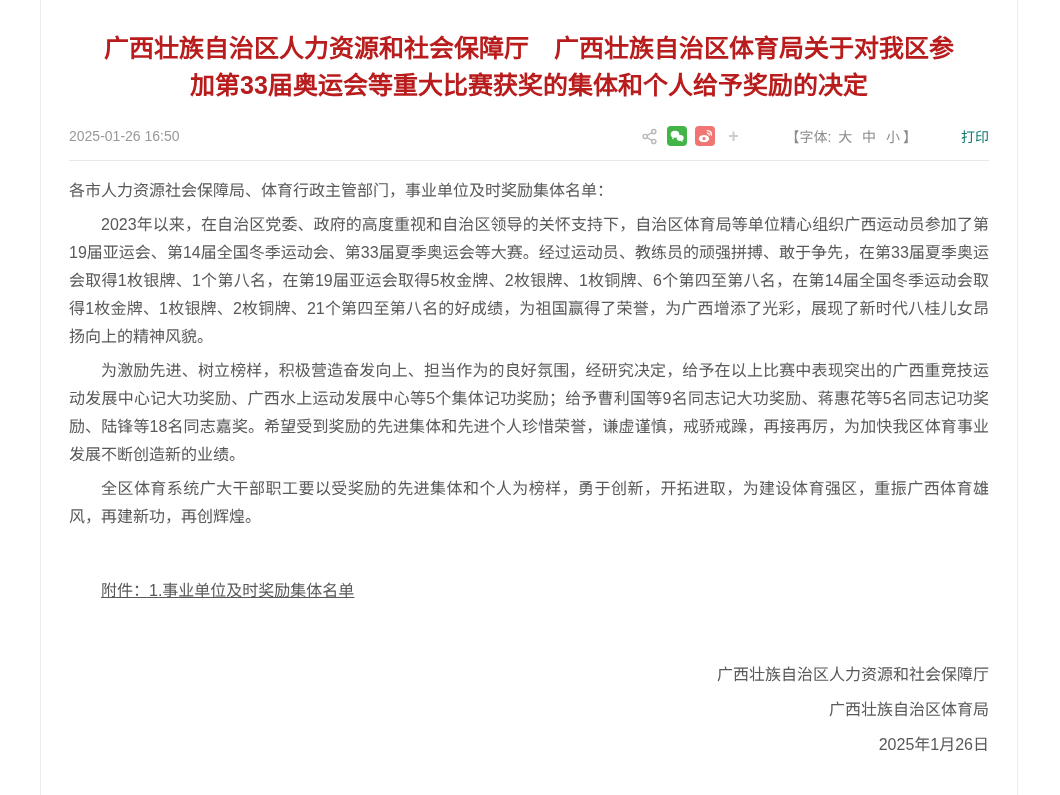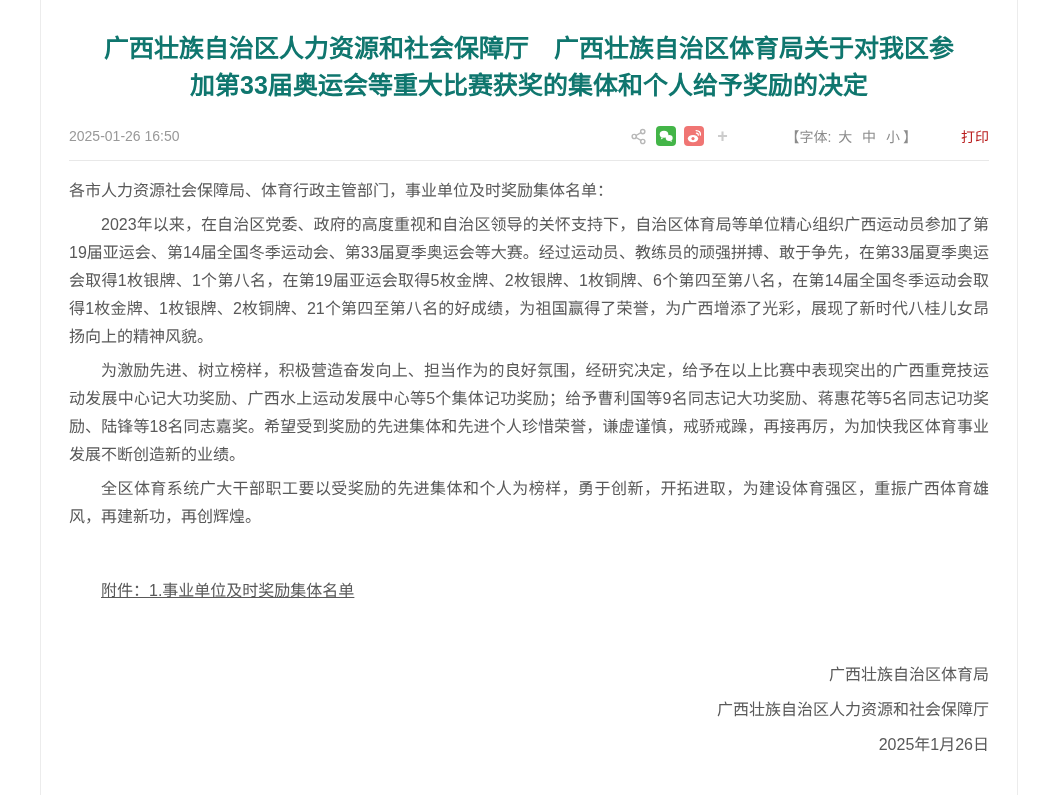--- a/index.html
+++ b/index.html
@@ -19,21 +19,21 @@
     border-left: 1px solid #ececec;
     border-right: 1px solid #ececec;
     padding: 0 28px 30px 28px;
   }
   .doc-title {
     margin: 0;
     padding: 30px 30px 0 30px;
     font-size: 25px;
     line-height: 37px;
     font-weight: bold;
-    color: #0f766e;
+    color: #b91c1c;
     text-align: center;
   }
   .meta-row {
     margin-top: 22px;
     padding-bottom: 14px;
     border-bottom: 1px solid #e8e8e8;
     display: flex;
     justify-content: space-between;
     align-items: center;
     font-size: 14px;
@@ -48,30 +48,30 @@
     width: 20px; height: 20px;
     margin-right: 8px;
     cursor: pointer;
   }
   .plus-icon {
     color: #cccccc;
     font-size: 18px;
     line-height: 20px;
     font-weight: bold;
   }
-  .font-ctrl { margin-left: 45px; color: #8c8c8c; white-space: nowrap; }
+  .font-ctrl { margin-left: 34px; color: #8c8c8c; white-space: nowrap; }
   .font-ctrl a {
     color: #8c8c8c;
     text-decoration: none;
     margin: 0 3px;
     cursor: pointer;
   }
   .print-btn {
     margin-left: 44px;
-    color: #b91c1c;
+    color: #0f766e;
     cursor: pointer;
     white-space: nowrap;
   }
   .article {
     margin-top: 16px;
     font-size: 16px;
     color: #595959;
     line-height: 28px;
     text-align: justify;
   }
@@ -139,20 +139,20 @@
     <p>各市人力资源社会保障局、体育行政主管部门，事业单位及时奖励集体名单：</p>
     <p class="para-indent">2023年以来，在自治区党委、政府的高度重视和自治区领导的关怀支持下，自治区体育局等单位精心组织广西运动员参加了第19届亚运会、第14届全国冬季运动会、第33届夏季奥运会等大赛。经过运动员、教练员的顽强拼搏、敢于争先，在第33届夏季奥运会取得1枚银牌、1个第八名，在第19届亚运会取得5枚金牌、2枚银牌、1枚铜牌、6个第四至第八名，在第14届全国冬季运动会取得1枚金牌、1枚银牌、2枚铜牌、21个第四至第八名的好成绩，为祖国赢得了荣誉，为广西增添了光彩，展现了新时代八桂儿女昂扬向上的精神风貌。</p>
     <p class="para-indent">为激励先进、树立榜样，积极营造奋发向上、担当作为的良好氛围，经研究决定，给予在以上比赛中表现突出的广西重竞技运动发展中心记大功奖励、广西水上运动发展中心等5个集体记功奖励；给予曹利国等9名同志记大功奖励、蒋惠花等5名同志记功奖励、陆锋等18名同志嘉奖。希望受到奖励的先进集体和先进个人珍惜荣誉，谦虚谨慎，戒骄戒躁，再接再厉，为加快我区体育事业发展不断创造新的业绩。</p>
     <p class="para-indent">全区体育系统广大干部职工要以受奖励的先进集体和个人为榜样，勇于创新，开拓进取，为建设体育强区，重振广西体育雄风，再建新功，再创辉煌。</p>
 
     <div class="attachment">
       <p class="att-line1"><span>附件：</span><span>1.事业单位及时奖励集体名单</span></p>
     </div>
 
     <div class="signature">
+      <p>广西壮族自治区人力资源和社会保障厅</p>
       <p>广西壮族自治区体育局</p>
-      <p>广西壮族自治区人力资源和社会保障厅</p>
       <p>2025年1月26日</p>
     </div>
 
   </div>
 
 </div>
 
 </body></html>

